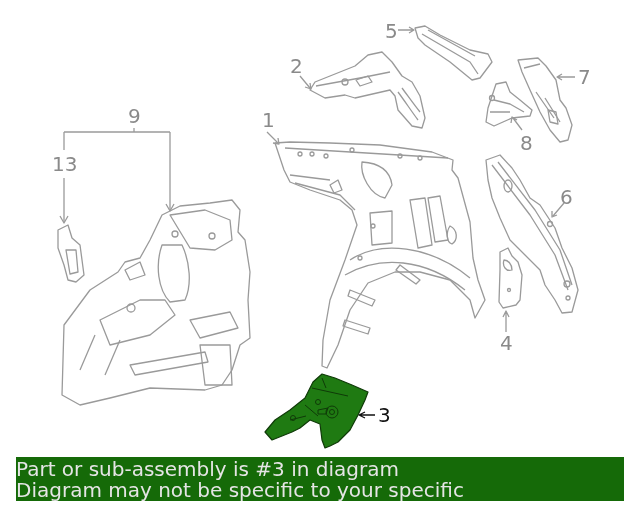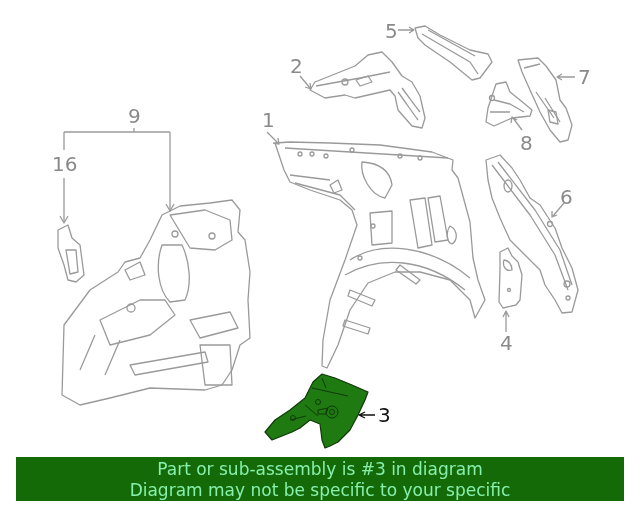--- a/index.html
+++ b/index.html
@@ -1,20 +1,20 @@
 <!DOCTYPE html>
 <html><head>
 <meta charset="utf-8">
 <style>
   html, body { margin:0; padding:0; background:#ffffff; }
   body { width:640px; height:512px; position:relative; overflow:hidden; font-family:"DejaVu Sans", sans-serif; }
   #diagram { position:absolute; left:0; top:0; width:640px; height:512px; }
   .callout { position:absolute; font-family:"DejaVu Sans", sans-serif; font-size:20px; color:#8a8a8a; line-height:1; }
   .callout.active { color:#111111; }
-  #banner { position:absolute; left:16px; top:457px; width:608px; height:44px; background:#156a08; text-align:center; color:#86efac; font-size:17px; line-height:21px; padding-top:2px; box-sizing:border-box; }
+  #banner { position:absolute; left:16px; top:457px; width:608px; height:44px; background:#156a08; color:#e5e5e5; font-size:20px; line-height:21px; padding-top:2px; box-sizing:border-box; }
   #banner div { white-space:nowrap; }
 </style>
 </head>
 <body>
 
 <svg id="diagram" viewBox="0 0 640 512" xmlns="http://www.w3.org/2000/svg">
   <g fill="none" stroke="#9a9a9a" stroke-width="1.3" stroke-linejoin="round">
 
     <g>
       <path d="M62,395 L64,325 L90,290 L118,272 L125,262 L140,258 L150,240 L162,215 L180,206 L210,203 L232,200 L240,210 L238,232 L245,240 L250,272 L248,300 L250,338 L240,345 L232,370 L222,385 L205,390 L150,388 L110,398 L80,405 Z"></path>
@@ -132,18 +132,18 @@
 
 <div class="callout" style="left:262px;top:110px;">1</div>
 <div class="callout" style="left:290px;top:56px;">2</div>
 <div class="callout active" style="left:378px;top:405px;">3</div>
 <div class="callout" style="left:500px;top:333px;">4</div>
 <div class="callout" style="left:385px;top:21px;">5</div>
 <div class="callout" style="left:560px;top:187px;">6</div>
 <div class="callout" style="left:578px;top:67px;">7</div>
 <div class="callout" style="left:520px;top:133px;">8</div>
 <div class="callout" style="left:128px;top:106px;">9</div>
-<div class="callout" style="left:52px;top:154px;">16</div>
+<div class="callout" style="left:52px;top:154px;">13</div>
 
 <div id="banner">
   <div>Part or sub-assembly is #3 in diagram</div>
   <div>Diagram may not be specific to your specific</div>
 </div>
 
 </body></html>

